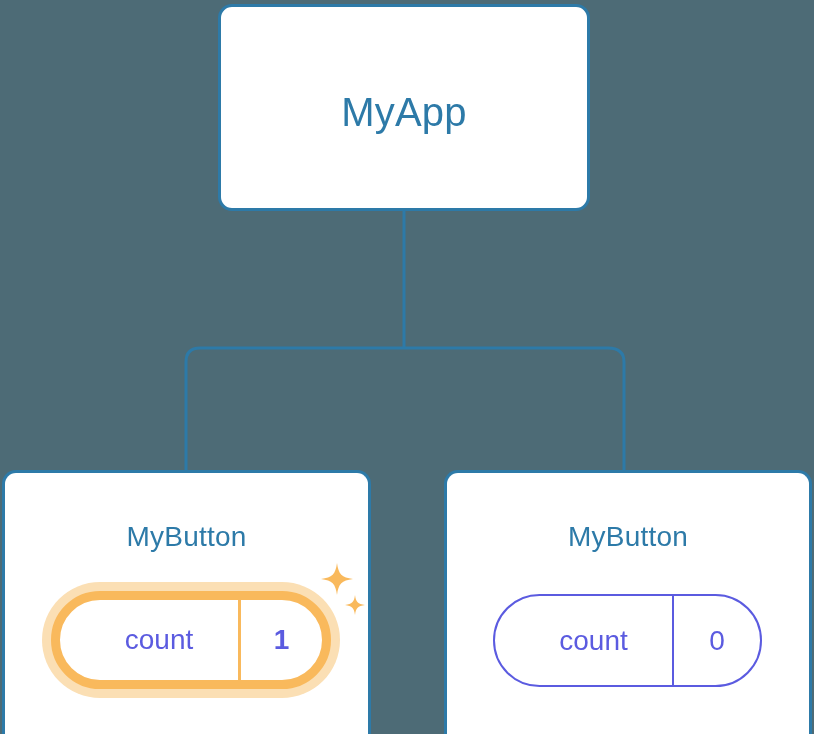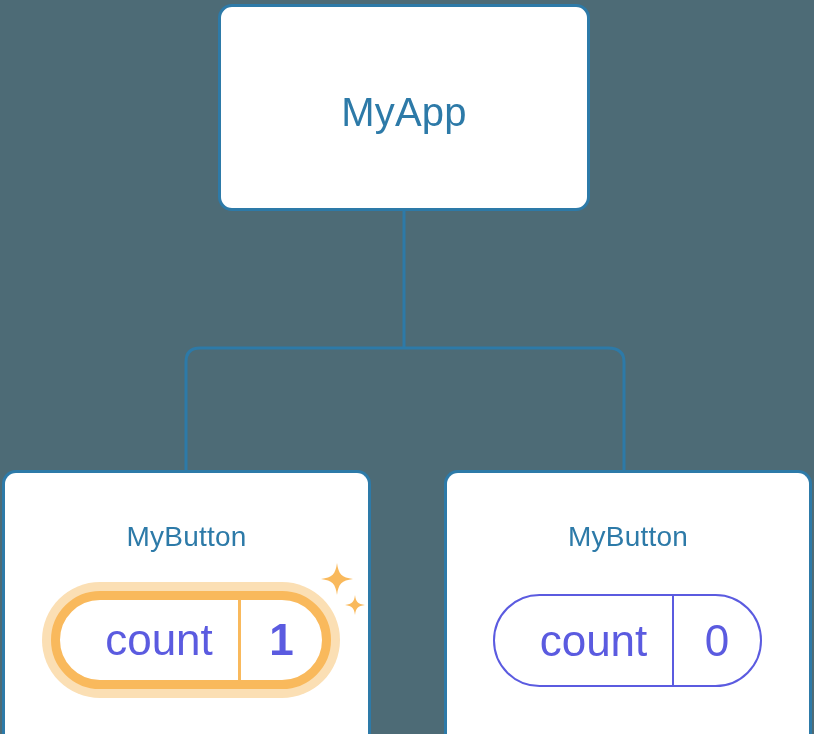--- a/index.html
+++ b/index.html
@@ -94,21 +94,21 @@
     background: #ffffff;
     border: 2px solid #5b5be0;
     border-radius: 999px;
     overflow: hidden;
   }
   .pill-key, .pill-val {
     display: flex;
     align-items: center;
     justify-content: center;
     color: #5b5be0;
-    font-size: 44px;
+    font-size: 28px;
     font-weight: 400;
     box-sizing: border-box;
   }
   .pill-key {
     flex: 1 1 auto;
     padding: 0 14px 0 34px;
   }
   .pill-val {
     flex: 0 0 92px;
     border-left: 2px solid #5b5be0;

